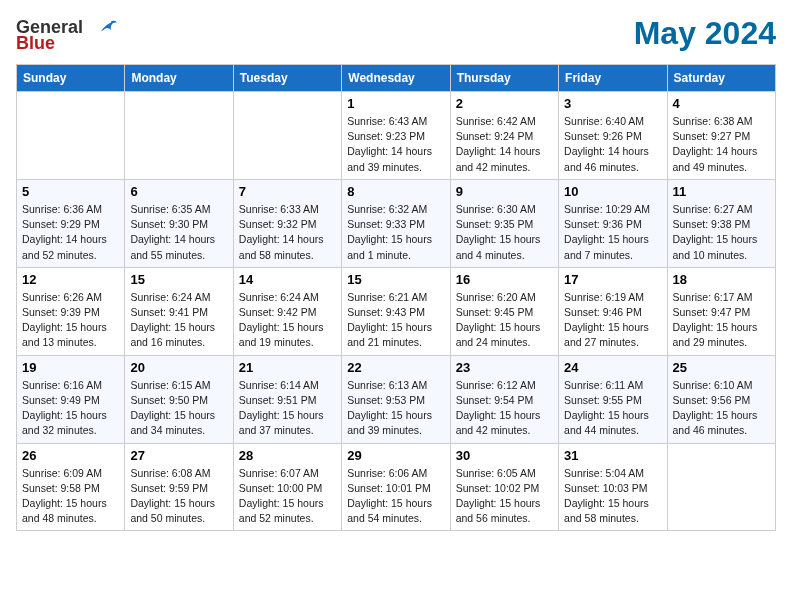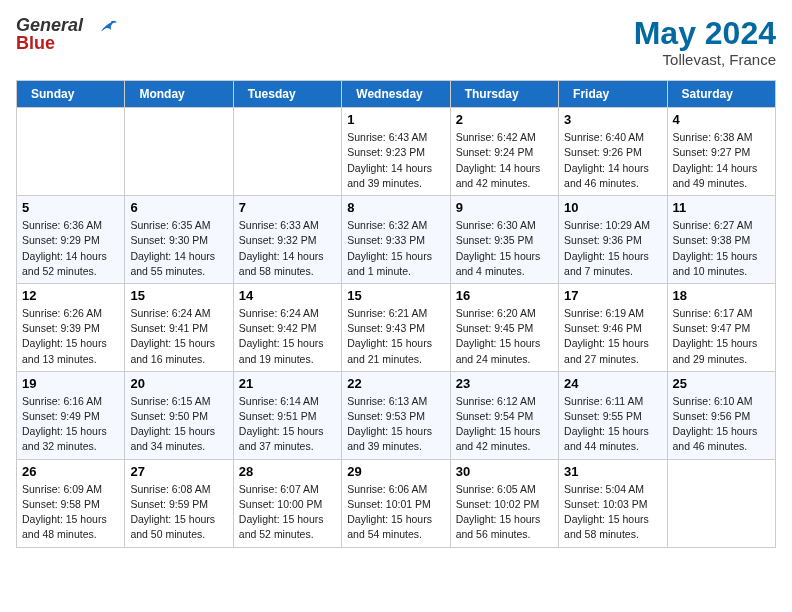--- a/index.html
+++ b/index.html
@@ -52,21 +52,21 @@
     }
     .calendar {
       width: 100%;
       border-collapse: collapse;
       font-size: 11px;
     }
     .calendar th {
       background: #1a6fc4;
       color: #fff;
       text-align: left;
-      padding: 6px 14px;
+      padding: 6px 6px;
       font-size: 12px;
       font-weight: bold;
       border: 1px solid #ccc;
     }
     .calendar td {
       border: 1px solid #ccc;
       vertical-align: top;
       padding: 4px 5px;
       width: 108px;
       min-height: 80px;
@@ -92,33 +92,32 @@
     tr:nth-child(odd) td {
       background: #fff;
     }
   </style>
 </head>
 <body>
 
 <div class="header">
   <div class="logo">
     <div style="display:flex;flex-direction:column;align-items:flex-start;">
-      <div style="display:flex;gap:12px;font-style:italic;">
+      <div style="display:flex;align-items:center;gap:12px;">
         <span class="logo-text-general">General</span>
         <svg class="logo-icon" viewBox="0 0 30 24" fill="none" xmlns="http://www.w3.org/2000/svg">
           <path d="M8 18 Q14 8 26 4 Q20 10 22 16 Q18 12 14 14 Q12 16 8 18Z" fill="#1a6fc4"></path>
           <path d="M22 4 Q28 2 30 6 Q26 5 22 8Z" fill="#1a6fc4"></path>
         </svg>
       </div>
       <span class="logo-text-blue" style="margin-top:-4px;">Blue</span>
     </div>
   </div>
   <div class="title-block">
     <div class="title-month">May 2024</div>
-    <div class="title-location">Tollevast, France</div>
   </div>
 </div>
 
 <table class="calendar">
   <thead>
     <tr>
     <th>Sunday</th>
         <th>Monday</th>
         <th>Tuesday</th>
         <th>Wednesday</th>

